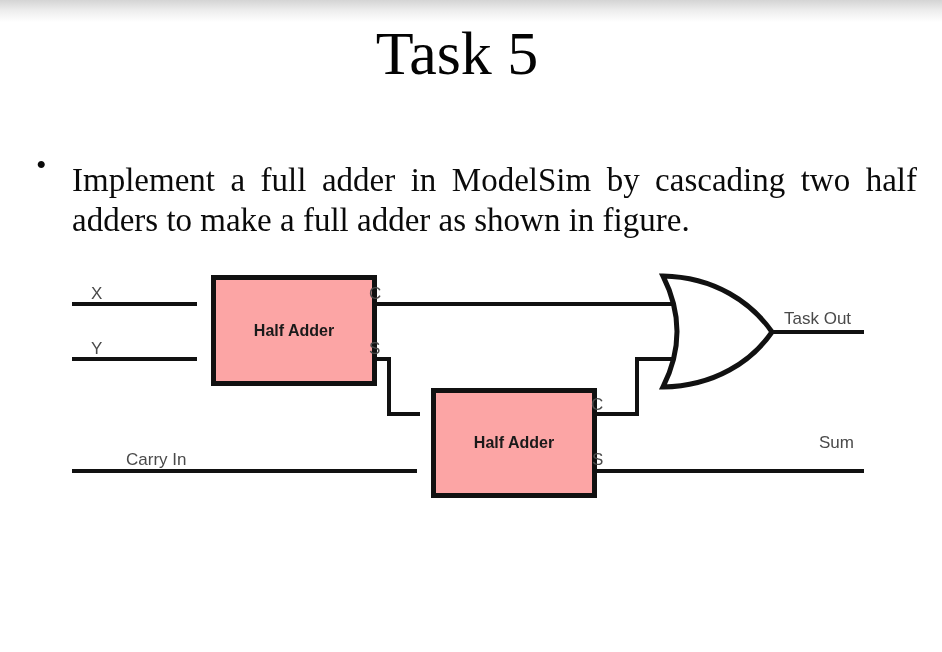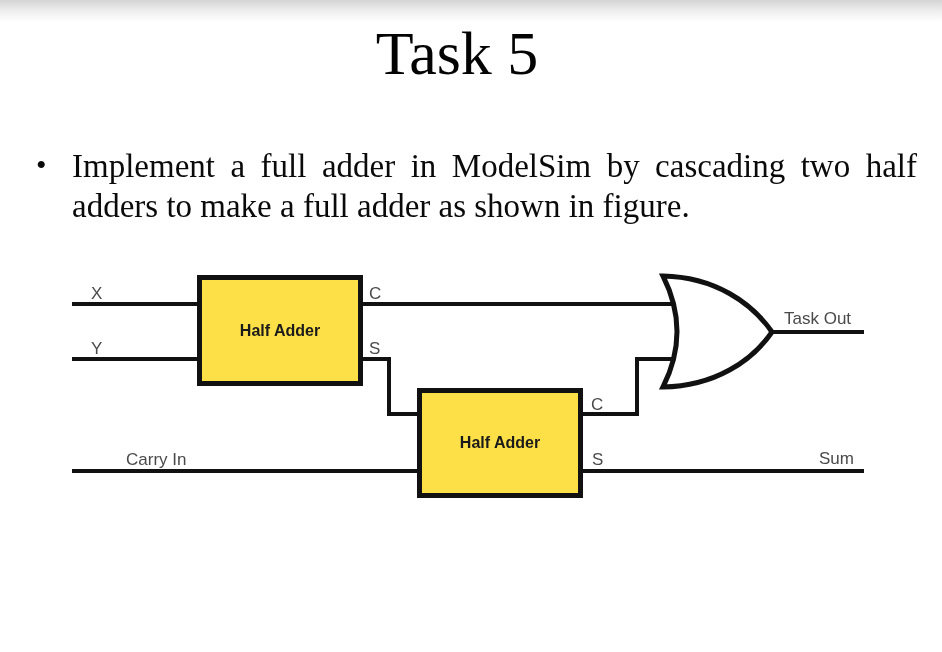--- a/index.html
+++ b/index.html
@@ -24,33 +24,33 @@
   .bullet-marker {
     position: absolute; left: 36px; top: 148px;
     font-family: "Liberation Serif", serif;
     font-size: 30px; color: #0a0a0a;
   }
   .bullet-text {
     position: absolute; left: 72px; top: 146px; width: 845px;
     font-family: "Liberation Serif", serif;
     font-size: 33px; line-height: 40px; color: #0a0a0a;
   }
-  .b-line1 { text-align: justify; text-align-last: justify; white-space: normal; }
+  .b-line1 { text-align: justify; text-align-last: justify; white-space: normal; margin-top: 14px; }
   .b-line2 { text-align: left; }
 
   
   .wire { position: absolute; background: #111111; }
   .hwire { height: 4px; }
   .vwire { width: 4px; }
   .ha-box {
     position: absolute;
     border: 5px solid #111111;
-    background: #fde047;
+    background: #fca5a5;
     box-sizing: border-box;
-    display: flex; align-items: center; justify-content: center;
+    display: flex; align-items: center; justify-content: center; margin-left: 14px;
   }
   .ha-label {
     font-size: 16px; font-weight: bold; color: #1a1a1a;
     letter-spacing: 0px;
   }
   .port-label {
     position: absolute;
     font-size: 17px; line-height: 19px; color: #4a4a4a;
     white-space: nowrap;
   }
@@ -100,14 +100,14 @@
   </svg>
 
   <div class="port-label" style="left:91px;  top:284px;">X</div>
   <div class="port-label" style="left:91px;  top:339px;">Y</div>
   <div class="port-label" style="left:90px;  top:450px;margin-left:36px;">Carry In</div>
   <div class="port-label" style="left:369px; top:284px;">C</div>
   <div class="port-label" style="left:369px; top:339px;">S</div>
   <div class="port-label" style="left:591px; top:395px;">C</div>
   <div class="port-label" style="left:592px; top:450px;">S</div>
   <div class="port-label" style="left:784px; top:309px;">Task Out</div>
-  <div class="port-label" style="left:819px; top:449px;">Sum</div>
+  <div class="port-label" style="left:819px; top:433px;">Sum</div>
 </div>
 
 </body></html>

